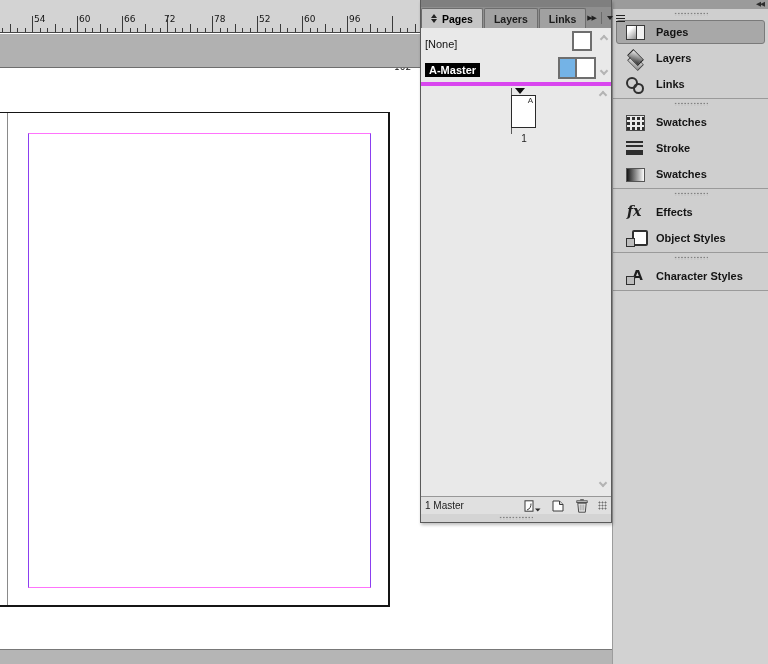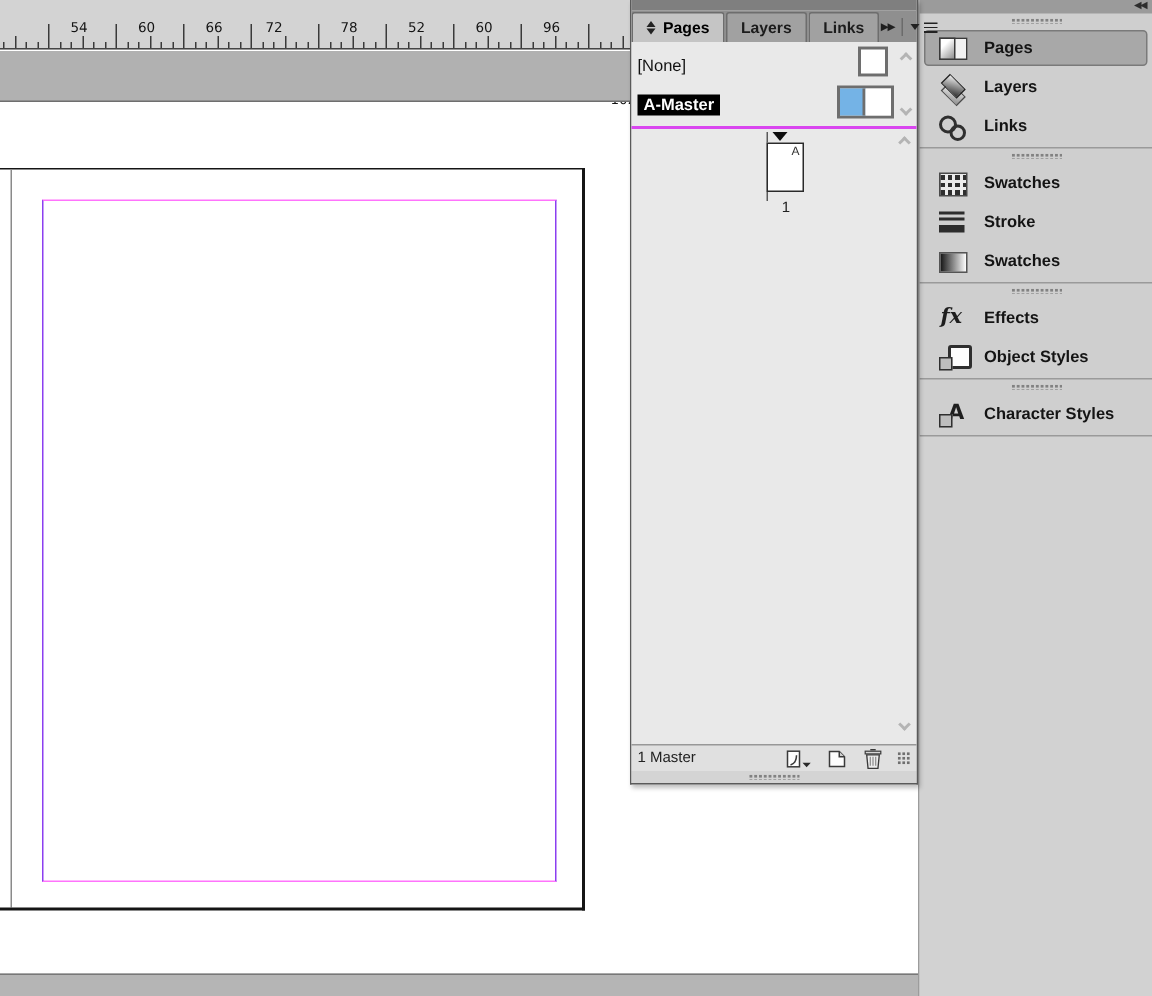--- a/index.html
+++ b/index.html
@@ -5,21 +5,21 @@
   * { box-sizing: border-box; margin: 0; padding: 0; }
   html,body { width:768px; height:664px; overflow:hidden; }
   body { font-family:"Liberation Sans","DejaVu Sans",sans-serif; }
 
   #stage { position:relative; width:768px; height:664px; background:#ffffff; overflow:hidden; }
 
   
   .ruler { position:absolute; left:0; top:0; width:612px; height:33px;
            background:#d3d3d3; border-bottom:1px solid #454545; z-index:1; }
   .tick { position:absolute; bottom:0; width:1px; background:#3a3a3a; }
-  .ticklabel { position:absolute; top:14px; font:9px "DejaVu Sans",sans-serif; color:#141414;padding-left:13px; }
+  .ticklabel { position:absolute; top:14px; font:9px "DejaVu Sans",sans-serif; color:#141414; }
 
   .outer-band { position:absolute; left:0; top:34px; width:612px; height:34px;
                 background:#b1b1b1; border-bottom:1px solid #6e6e6e; z-index:1; }
 
   .hscroll-area { position:absolute; left:0; top:649px; width:612px; height:15px;
                   background:#b5b5b5; border-top:1px solid #787878; z-index:1; }
 
   
   .page-area { position:absolute; left:0; top:0; width:612px; height:664px; z-index:0; }
   .page-edge-top    { position:absolute; left:0;   top:112px; width:390px; height:1px; background:#151515; }
@@ -47,21 +47,21 @@
       border-left:3.5px solid transparent; border-right:3.5px solid transparent; border-top:4px solid #222; }
   .tabbar-right { margin-left:auto; display:flex; align-items:center; height:100%; padding-right:4px; }
   .expand-glyph { font-size:7px; color:#1f1f1f; letter-spacing:-1px; margin-right:5px; }
   .tabbar-sep { width:1px; height:12px; background:#6b6b6b; margin-right:5px; }
   .pmenu { position:relative; width:18px; height:10px; }
   .pmenu::before { content:""; position:absolute; left:0; top:3px;
       border-left:3px solid transparent; border-right:3px solid transparent; border-top:4px solid #222; }
   .pmenu::after { content:""; position:absolute; right:0; top:2px; width:9px; height:7px;
       background:repeating-linear-gradient(to bottom,#222 0 1px,rgba(0,0,0,0) 1px 3px); }
 
-  .masters { position:relative; height:58px; flex:none; background:#e9e9e9; border-bottom:2px solid #d946ef; }
+  .masters { position:relative; height:58px; flex:none; background:#e9e9e9; border-bottom:4px solid #d946ef; }
   .master-row { position:absolute; left:0; right:14px; height:24px; display:flex; align-items:center; }
   .master-name { font-size:11px; color:#111; margin-left:4px; }
   .master-name.selected { background:#000; color:#fff; font-weight:bold; padding:1px 4px; }
   .none-thumb { position:absolute; right:19px; top:3px; width:20px; height:20px; background:#fff; border:2px solid #6e6e6e; }
   .amaster-thumb { position:absolute; right:15px; top:29px; width:38px; height:22px; border:2px solid #6e6e6e; display:flex; }
   .amaster-thumb .lp { width:17px; background:#74b3e6; border-right:2px solid #6e6e6e; }
   .amaster-thumb .rp { flex:1; background:#fff; }
 
   .chev { position:absolute; width:6px; height:6px;
           border-right:2px solid #b4b4b4; border-bottom:2px solid #b4b4b4; }

